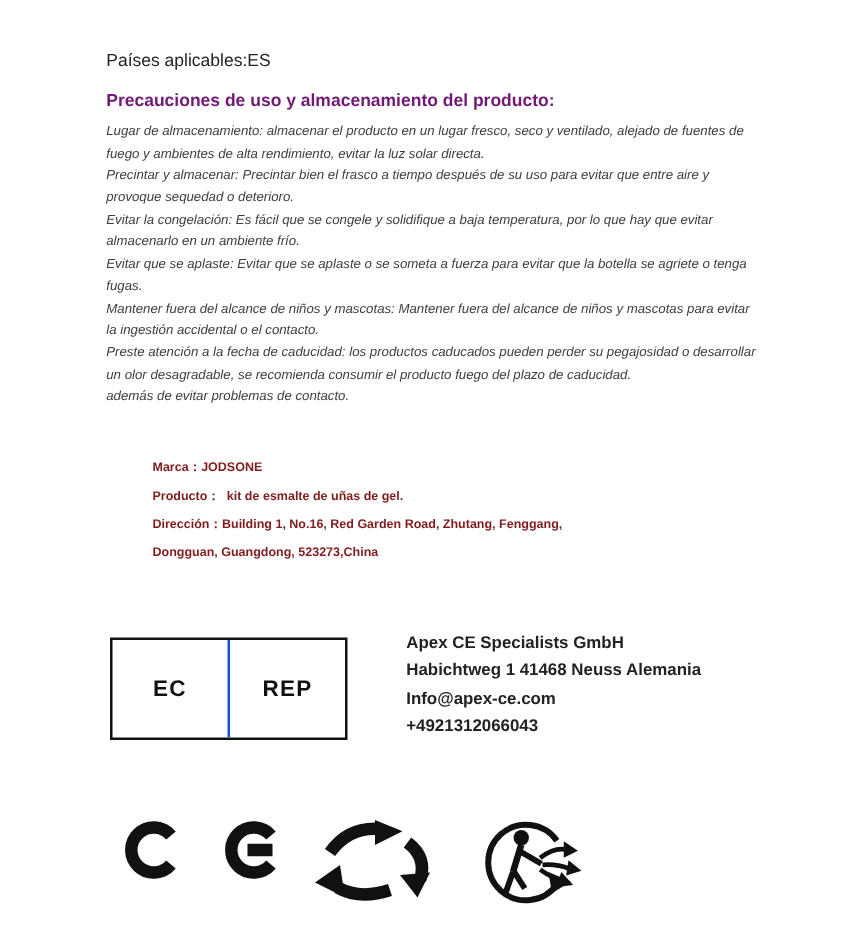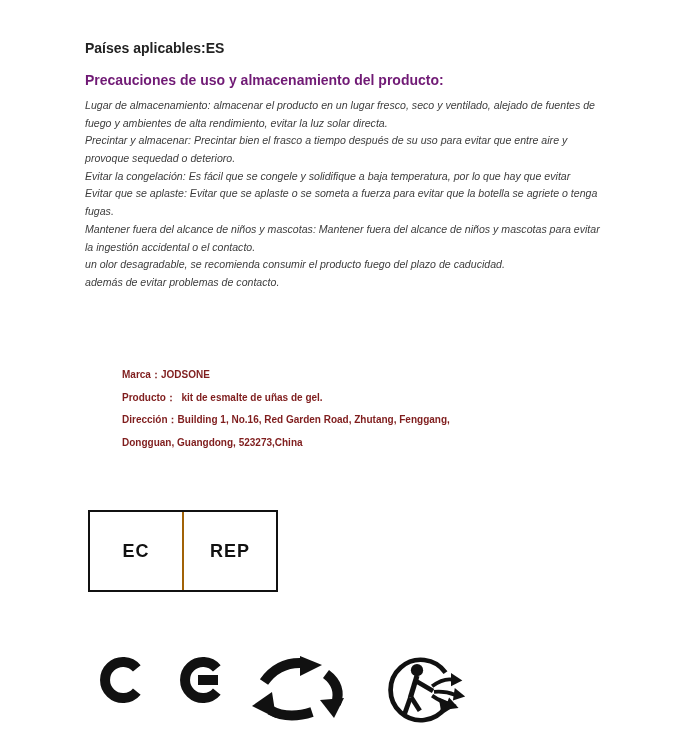--- a/index.html
+++ b/index.html
@@ -1,78 +1,86 @@
 <!DOCTYPE html>
 <html><head>
 <meta charset="utf-8">
 <style>
   html,body{margin:0;padding:0;background:#ffffff;}
   .page{
     position:relative;width:679px;height:741px;background:#ffffff;overflow:hidden;
     font-family:"Liberation Sans",sans-serif;color:#2b2b2b;
   }
-  .h1{position:absolute;left:85px;top:40px;font-size:14px;font-weight:700;color:#222;white-space:pre;}
+  .h1{position:absolute;left:85px;top:40px;font-size:14px;font-weight:400;color:#222;white-space:pre;}
   .h2{position:absolute;left:85px;top:72px;font-size:14px;font-weight:700;color:#701a75;white-space:pre;}
   .body-block{position:absolute;left:85px;top:97px;width:560px;}
   .body-line{height:17.7px;line-height:17.7px;font-size:10.6px;color:#3d3d3d;white-space:pre;font-style:italic;}
   .info-block{position:absolute;left:85px;top:364px;width:560px;}
   .info-line{height:22.5px;line-height:22.5px;font-size:10px;font-weight:700;color:#7f1d1d;white-space:pre;margin-left:37px;}
   .ecrep{
     position:absolute;left:88px;top:510px;width:190px;height:82px;
     border:2px solid #111;display:flex;box-sizing:border-box;
   }
   .ecrep-cell{
     flex:1;display:flex;align-items:center;justify-content:center;
     font-size:18px;font-weight:700;letter-spacing:1px;color:#111;
   }
-  .ecrep-cell.first{border-right:2px solid #a16207;}
+  .ecrep-cell.first{border-right:2px solid #1d4ed8;}
   .rep-block{position:absolute;left:325px;top:503px;width:320px;}
   .rep-line{height:22.3px;line-height:22.3px;font-size:13.5px;font-weight:700;color:#222;white-space:pre;}
   .icon{position:absolute;}
   .icon svg{display:block;}
 </style>
 </head>
 <body>
 
 <div class="page">
 
   <div class="h1">Países aplicables:ES</div>
 
   <div class="h2">Precauciones de uso y almacenamiento del producto:</div>
 
   <div class="body-block">
       <div class="body-line">Lugar de almacenamiento: almacenar el producto en un lugar fresco, seco y ventilado, alejado de fuentes de</div>
       <div class="body-line">fuego y ambientes de alta rendimiento, evitar la luz solar directa.</div>
       <div class="body-line">Precintar y almacenar: Precintar bien el frasco a tiempo después de su uso para evitar que entre aire y</div>
       <div class="body-line">provoque sequedad o deterioro.</div>
       <div class="body-line">Evitar la congelación: Es fácil que se congele y solidifique a baja temperatura, por lo que hay que evitar</div>
+      <div class="body-line">almacenarlo en un ambiente frío.</div>
       <div class="body-line">Evitar que se aplaste: Evitar que se aplaste o se someta a fuerza para evitar que la botella se agriete o tenga</div>
       <div class="body-line">fugas.</div>
       <div class="body-line">Mantener fuera del alcance de niños y mascotas: Mantener fuera del alcance de niños y mascotas para evitar</div>
       <div class="body-line">la ingestión accidental o el contacto.</div>
+      <div class="body-line">Preste atención a la fecha de caducidad: los productos caducados pueden perder su pegajosidad o desarrollar</div>
       <div class="body-line">un olor desagradable, se recomienda consumir el producto fuego del plazo de caducidad.</div>
       <div class="body-line">además de evitar problemas de contacto.</div>
     </div>
 
   <div class="info-block">
       <div class="info-line">Marca：JODSONE</div>
       <div class="info-line">Producto：  kit de esmalte de uñas de gel.</div>
       <div class="info-line">Dirección：Building 1, No.16, Red Garden Road, Zhutang, Fenggang,</div>
       <div class="info-line">Dongguan, Guangdong, 523273,China</div>
     </div>
 
   <div class="ecrep">
     <div class="ecrep-cell first">
       <span>EC</span>
     </div>
     <div class="ecrep-cell">
       <span>REP</span>
     </div>
   </div>
 
+  <div class="rep-block">
+      <div class="rep-line">Apex CE Specialists GmbH</div>
+      <div class="rep-line">Habichtweg 1 41468 Neuss Alemania</div>
+      <div class="rep-line">Info@apex-ce.com</div>
+      <div class="rep-line">+4921312066043</div>
+    </div>
 
   <div class="icon" style="left:93px;top:655px;">
     <svg width="142" height="50" viewBox="0 0 132 50">
       <g stroke="#111" fill="none" stroke-width="10">
         <path d="M38.8 13.4 A18 18 0 1 0 38.8 36.6"></path>
         <path d="M118.8 13.4 A18 18 0 1 0 118.8 36.6"></path>
         <path d="M100 25 L120 25"></path>
       </g>
     </svg>
   </div>

